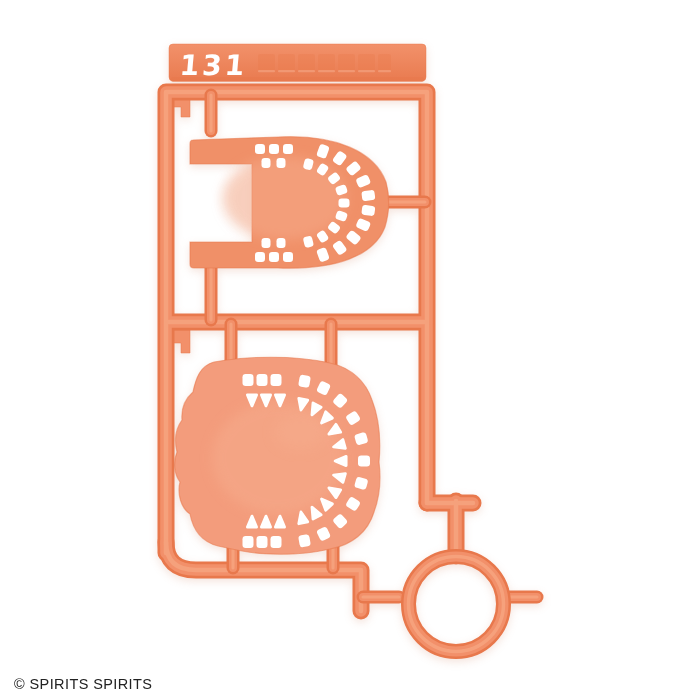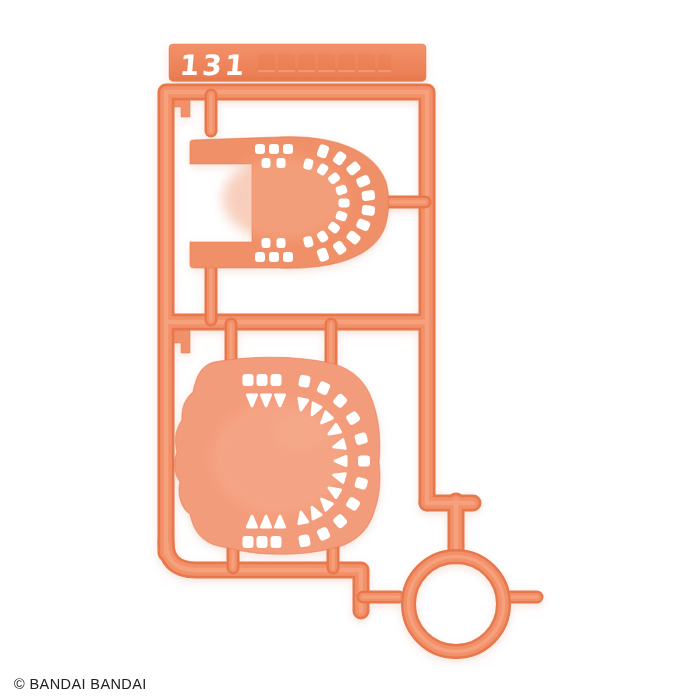--- a/index.html
+++ b/index.html
@@ -210,14 +210,14 @@
           <rect x="338" y="70" width="17" height="2.2" rx="1" class="emboss-light"></rect>
           <rect x="358" y="54" width="17" height="17" rx="2" class="emboss-dark"></rect>
           <rect x="358" y="70" width="17" height="2.2" rx="1" class="emboss-light"></rect>
           <rect x="378" y="54" width="13" height="17" rx="2" class="emboss-dark"></rect>
           <rect x="378" y="70" width="13" height="2.2" rx="1" class="emboss-light"></rect>
         </g>
       <text class="runner-number" transform="translate(179 75) skewX(-5)">131</text>
     </g>
   </svg>
 
-  <div class="copyright">© BANDAI BANDAI</div>
+  <div class="copyright">© SPIRITS SPIRITS</div>
 </div>
 
 </body></html>

